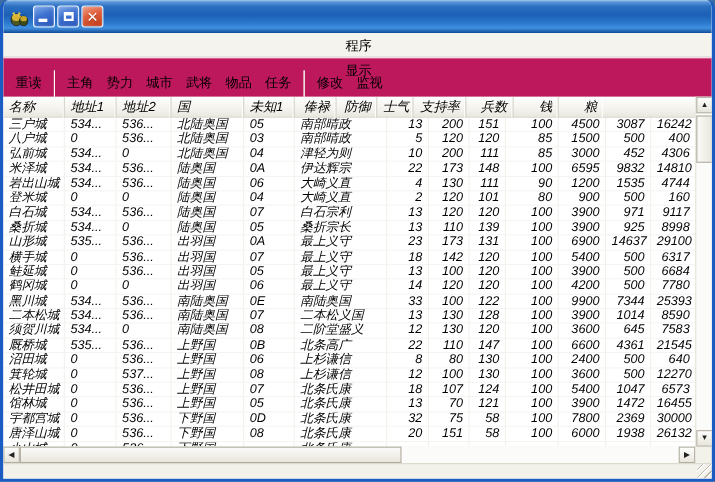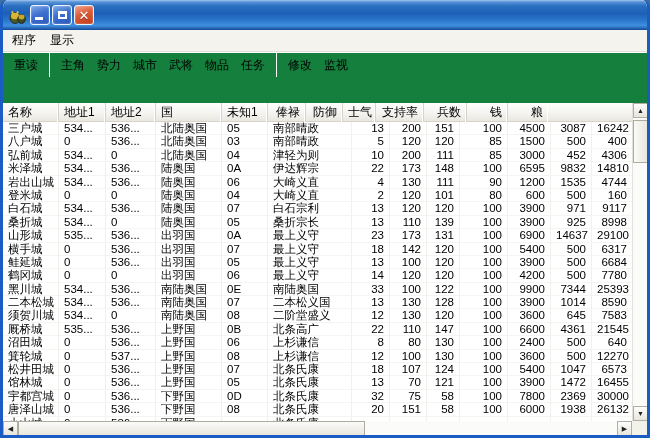--- a/index.html
+++ b/index.html
@@ -22,31 +22,31 @@
     display:flex; align-items:center; justify-content:center; position:relative;
     background:linear-gradient(160deg,#7fa9e8 0%,#3c70d0 45%,#2a57b8 100%);
     box-shadow:inset 0 0 2px rgba(255,255,255,.5); }
   .wbtn.close { background:linear-gradient(160deg,#f0a088 0%,#dd5b38 45%,#c03a18 100%); }
   .glyph-min { position:absolute; left:4px; bottom:4px; width:8px; height:3px; background:#fff; }
   .glyph-max { width:9px; height:8px; border:2px solid #fff; border-top-width:3px; }
   .glyph-close { color:#fff; font-weight:bold; font-size:13px; line-height:1; text-shadow:0 1px 1px rgba(0,0,0,.3); }
 
   
   .menubar { height:22px; display:flex; align-items:center; padding-left:2px;
-    background:#f4f3ed; border-bottom:1px solid #e2e0d6; }
+    background:#f4f3ed; border-bottom:1px solid #e2e0d6;flex-direction:column; }
   .menu-item { padding:3px 7px; cursor:default; }
 
   
-  .toolbar { height:51px; display:flex; align-items:flex-start; padding-left:5px;
-    background:#15803d; border-top:1px solid #fff; }
+  .toolbar { height:36px; display:flex; align-items:flex-end; padding-left:5px;
+    background:#be185d; border-top:1px solid #fff; }
   .tb-btn { padding:4px 5px; margin:0 1px; cursor:default; white-space:nowrap; }
   .tb-sep { width:1px; height:24px; background:#c9c6ba; margin:0 5px; border-right:1px solid #fff; }
 
   
-  .tablewrap { display:flex; height:318px; background:#fff; }
+  .tablewrap { display:flex; height:318px; background:#fff;font-style:italic; }
   .tmain { width:629px; overflow:hidden; }
   .thead { display:flex; height:19px;
     background:linear-gradient(180deg,#fefefe 0%,#f4f3ee 60%,#e9e7df 100%);
     border-bottom:1px solid #d6d3c9; }
   .th { height:19px; line-height:18px; padding:0 5px; overflow:hidden; white-space:nowrap;
     border-right:1px solid #d6d3c9; box-shadow:inset -1px 0 0 #fff; flex:0 0 auto; }
   .tbody { height:299px; overflow:hidden; }
   .trow { display:flex; height:13.4px; }
   .td { height:13.4px; line-height:13px; font-size:11.5px; padding:0 5px; overflow:hidden;
     white-space:nowrap; border-right:1px solid #f1f1ec; border-bottom:1px solid #f4f4f0; flex:0 0 auto; }
@@ -220,21 +220,21 @@
             <div class="td cw0 al">登米城</div>
             <div class="td cw1 al">0</div>
             <div class="td cw2 al">0</div>
             <div class="td cw3 al">陆奥国</div>
             <div class="td cw4 al">04</div>
             <div class="td cw5 al">大崎义直</div>
             <div class="td cw6 ar">2</div>
             <div class="td cw7 ar">120</div>
             <div class="td cw8 ar">101</div>
             <div class="td cw9 ar">80</div>
-            <div class="td cw10 ar">600</div>
+            <div class="td cw10 ar">900</div>
             <div class="td cw11 ar">500</div>
             <div class="td cw12 ar">160</div>
           </div>
           <div class="trow">
             <div class="td cw0 al">白石城</div>
             <div class="td cw1 al">534...</div>
             <div class="td cw2 al">536...</div>
             <div class="td cw3 al">陆奥国</div>
             <div class="td cw4 al">07</div>
             <div class="td cw5 al">白石宗利</div>

